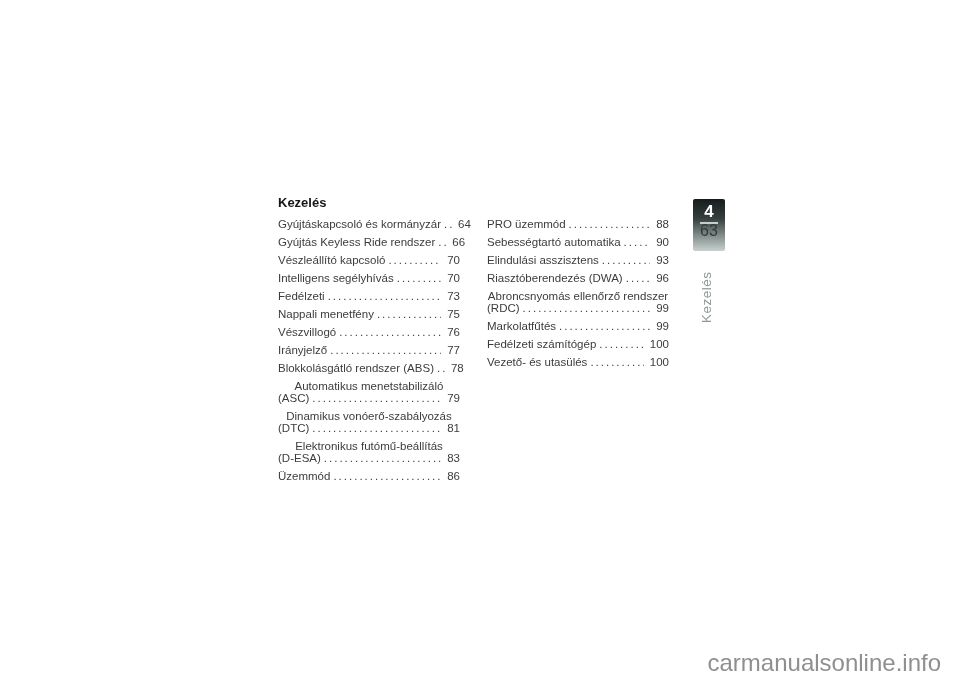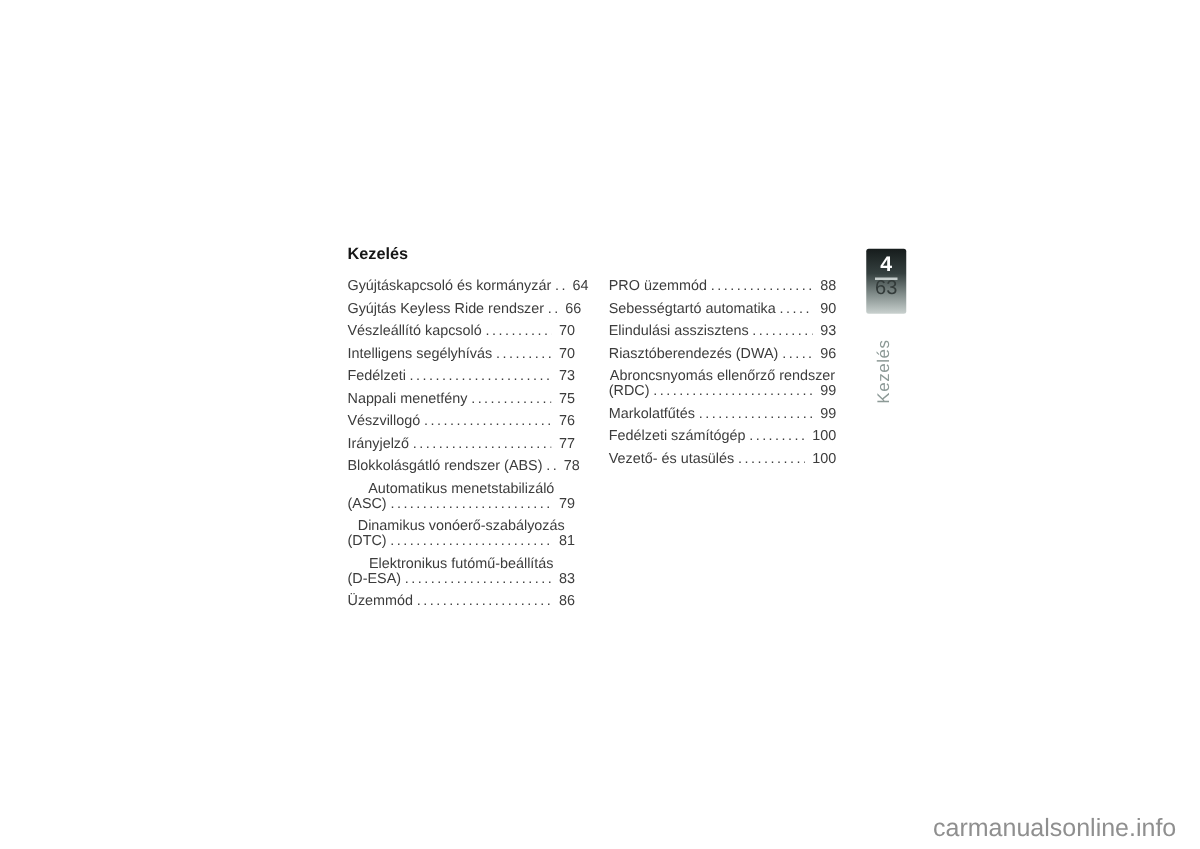--- a/index.html
+++ b/index.html
@@ -20,21 +20,21 @@
     margin:0 0 9px 0;
     font-size:13px;line-height:13px;
     font-weight:bold;
     color:var(--heading-color,#161616);
   }
   .cols{display:flex;gap:27px;}
   .col{width:182px;flex:0 0 182px;}
   .entry{
     font-size:11.5px;
     line-height:12px;
-    margin:5px 0 6px 0;
+    margin:0 0 6px 0;
     color:var(--text-color,#3c3c3c);
   }
   .entry .l1{white-space:nowrap;text-align:center;}
   .entry .row{display:flex;align-items:baseline;}
   .entry .lbl{white-space:nowrap;}
   .entry .dots{
     flex:1 1 auto;
     overflow:hidden;
     white-space:nowrap;
     margin:0 2px 0 3px;
@@ -87,21 +87,21 @@
     transform:rotate(180deg);
     font-size:13.5px;
     font-weight:500;
     letter-spacing:0.5px;
     color:var(--vlabel-color,#8d9a97);
   }
   
   .watermark{
     position:absolute;
     right:19px;bottom:3px;
-    font-size:20px;line-height:26px;
+    font-size:24px;line-height:26px;
     color:var(--watermark-color,#8f8f8f);
   }
 </style>
 </head>
 <body>
 
 <div class="sheet">
 
   <div class="toc">
     <h2 class="toc-heading">Kezelés</h2>

